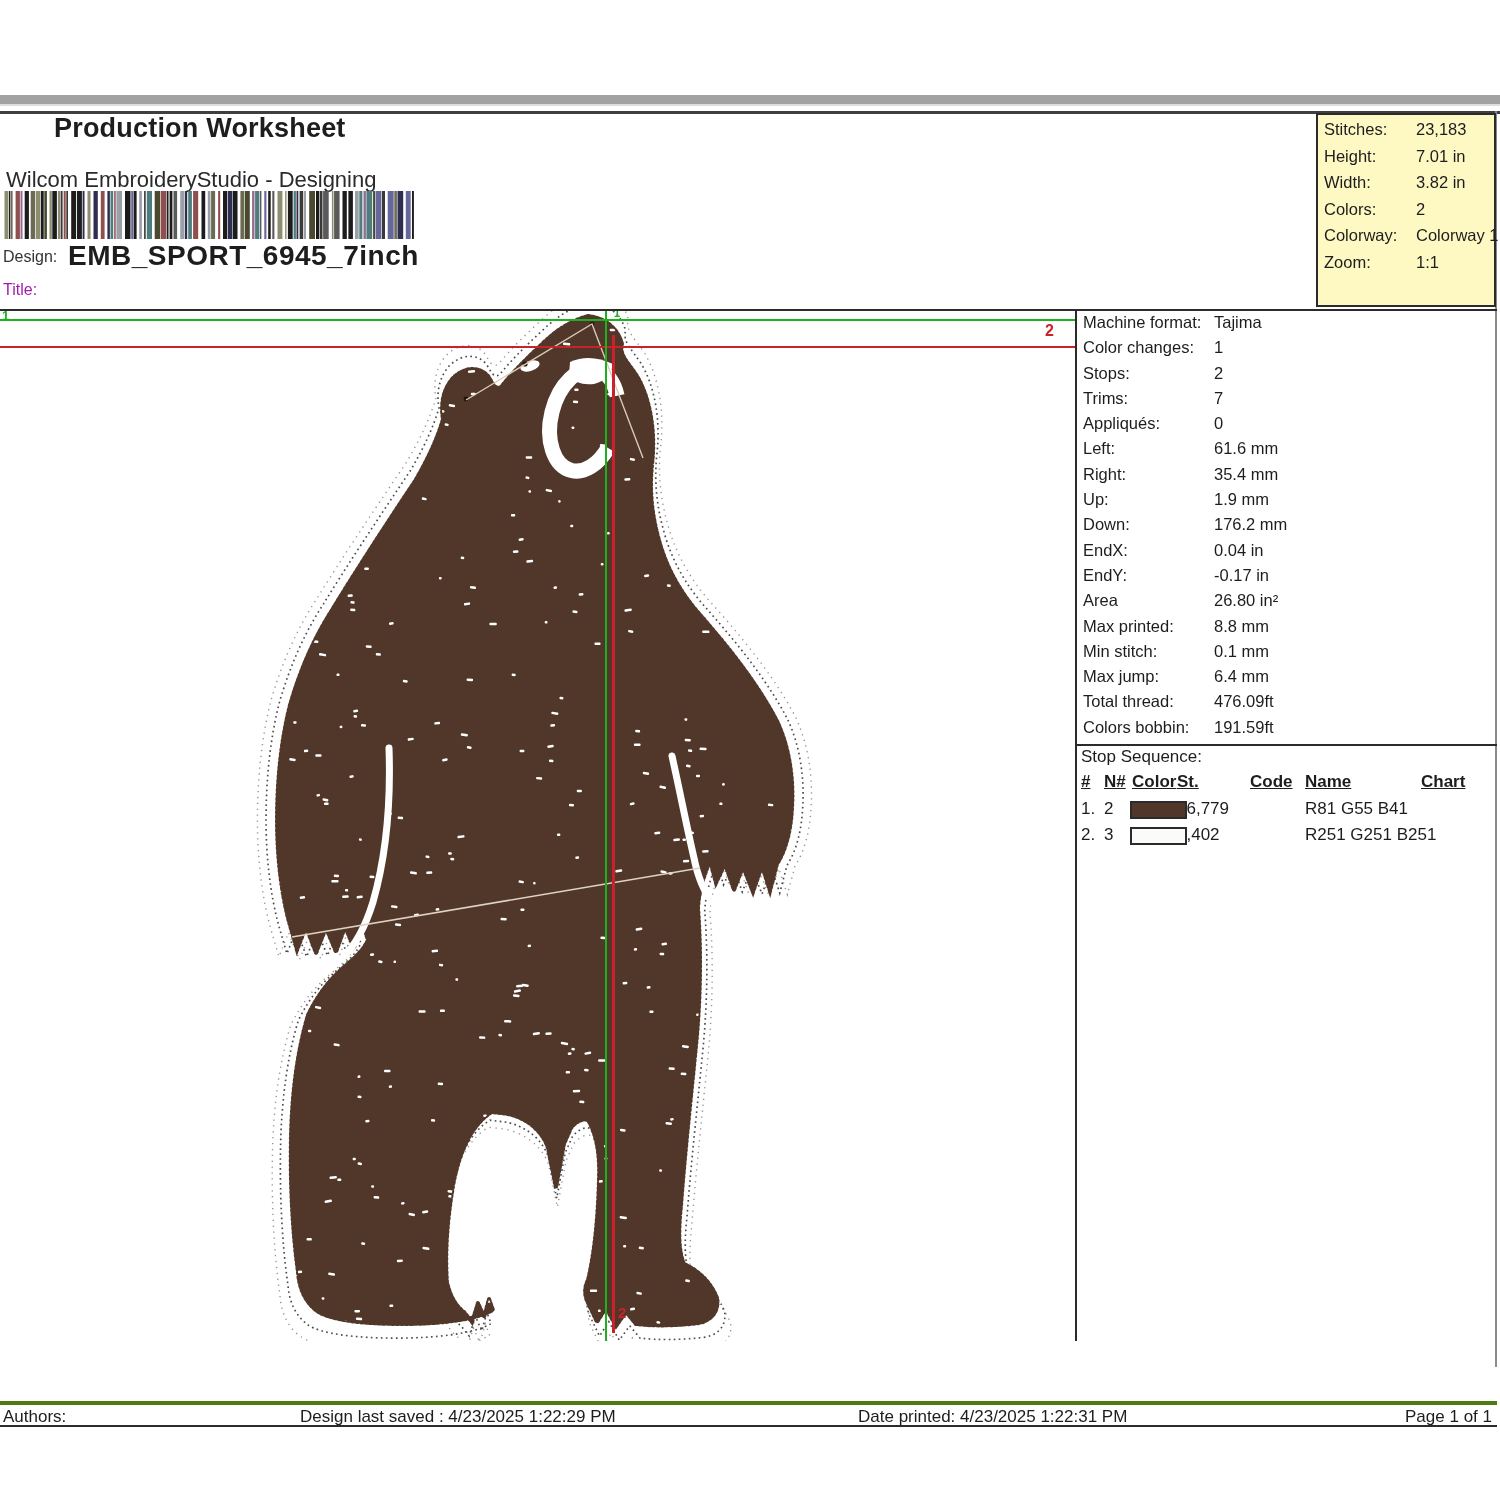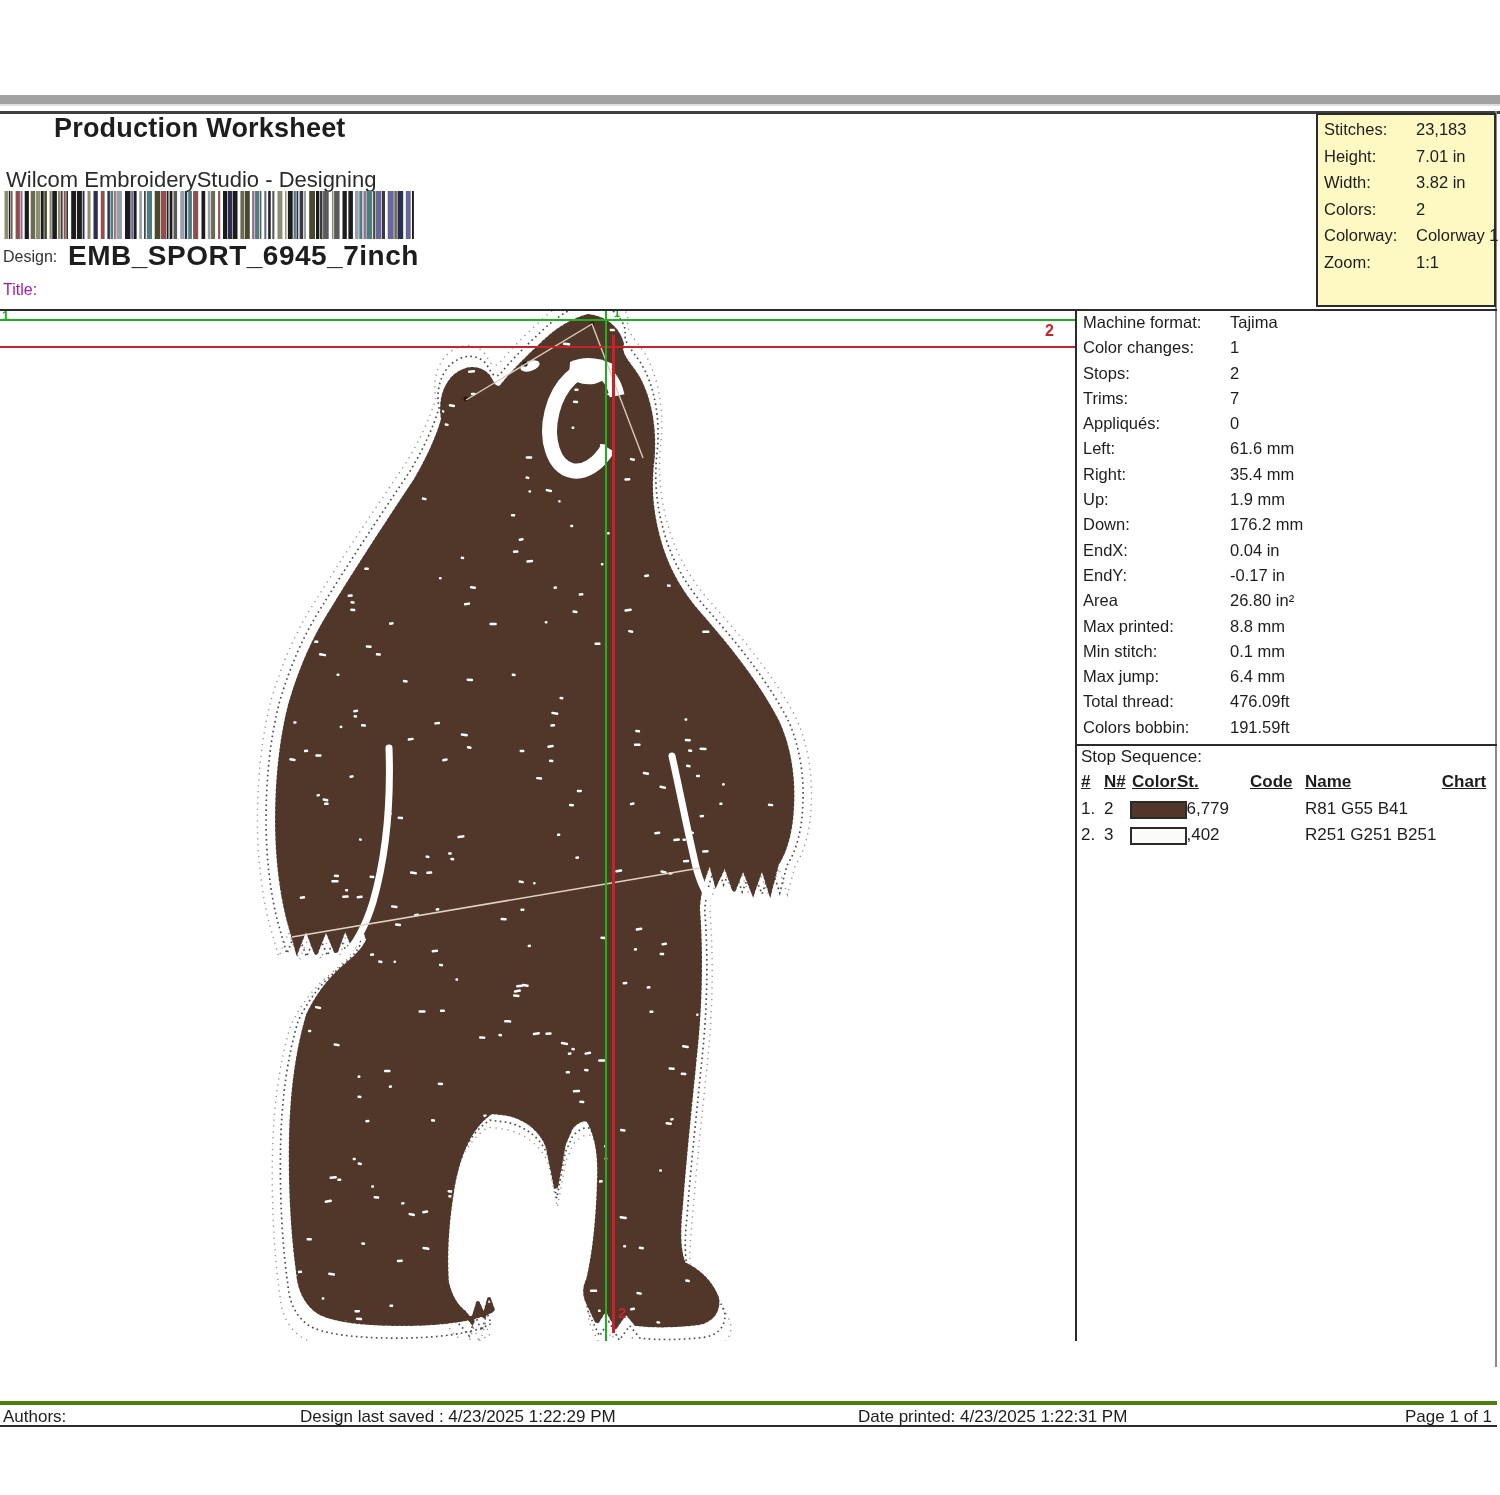--- a/index.html
+++ b/index.html
@@ -50,37 +50,37 @@
   .m1-left{left:2px;top:-2px;font-size:13px;}
   .m1-top{left:614px;top:-3px;font-size:11px;}
   .m2-right{left:1014px;top:12px;width:40px;text-align:right;font-size:16px;}
   .m2-bottom{left:618px;top:994px;font-size:15px;}
 
   
   .panel-border{left:1075px;top:311px;width:2px;height:1030px;background:#2b2b2b;}
   .detail-rows{left:1083px;top:313px;width:410px;}
   .detail-rows .kv-row{height:25.3px;}
   .detail-rows .kv-label,.detail-rows .kv-value{font-size:16.5px;}
-  .detail-rows .kv-value{left:147px;}
+  .detail-rows .kv-value{left:131px;}
   .panel-divider{left:1075px;top:744px;width:422px;height:2px;background:#2b2b2b;}
 
   
   .stop-block{left:1081px;top:747px;width:416px;}
   .stop-title{position:absolute;left:0;top:0;font-size:17px;}
   .stop-header{position:absolute;left:0;top:25px;width:100%;height:24px;}
   .stop-header span{position:absolute;font-size:17px;font-weight:bold;text-decoration:underline;white-space:nowrap;}
   .stop-row{position:absolute;left:0;width:100%;height:26px;}
   .stop-row span{position:absolute;font-size:17px;white-space:nowrap;}
   .c-num{left:0;}
   .c-needle{left:23px;}
   .c-color{left:51px;}
   .c-st{left:96px;width:68px;}
   .c-code{left:169px;}
   .c-name{left:224px;}
-  .c-chart{left:353px;width:60px;text-align:center;}
+  .c-chart{left:340px;width:60px;text-align:left;}
   .swatch{position:absolute;left:49px;top:2px;width:57px;height:18px;border:2px solid #2b2b2b;box-sizing:border-box;}
 
   
   .footer{left:0;top:1401px;width:1497px;height:26px;border-top:4px solid #4d7c0f;border-bottom:2px solid #2b2b2b;box-sizing:border-box;background:#fff;padding-left:22px;}
   .footer span{position:absolute;top:2px;font-size:17px;line-height:20px;white-space:nowrap;}
   .f-authors{left:3px;}
   .f-saved{left:300px;}
   .f-printed{left:858px;}
   .f-page{left:1372px;width:120px;text-align:right;}
 </style>

